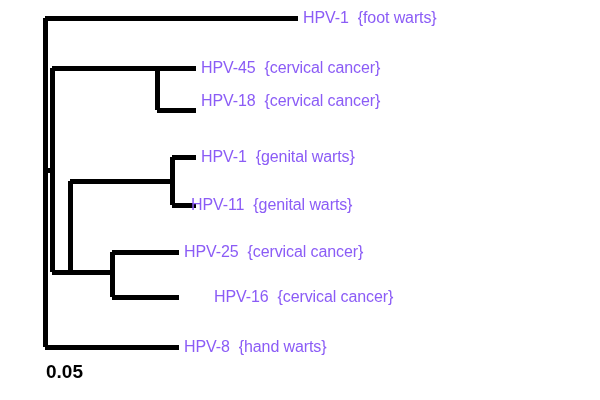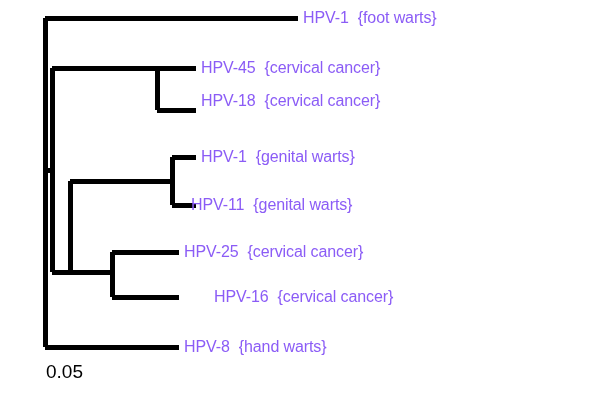--- a/index.html
+++ b/index.html
@@ -41,20 +41,21 @@
   .tip-label .host {
     letter-spacing: -0.1px;
   }
   #scale-label {
     position: absolute;
     font-family: "Liberation Sans", sans-serif;
     font-size: 19px;
     color: #000000;
     white-space: nowrap;
     line-height: 1;
+    font-weight: bold;
   }
 </style>
 </head>
 <body>
 
 <div id="root">
 
   <svg id="tree-svg" viewBox="0 0 600 400" xmlns="http://www.w3.org/2000/svg">
     <g stroke="#000000" stroke-width="5" stroke-linecap="butt" fill="none" shape-rendering="crispEdges">
 

